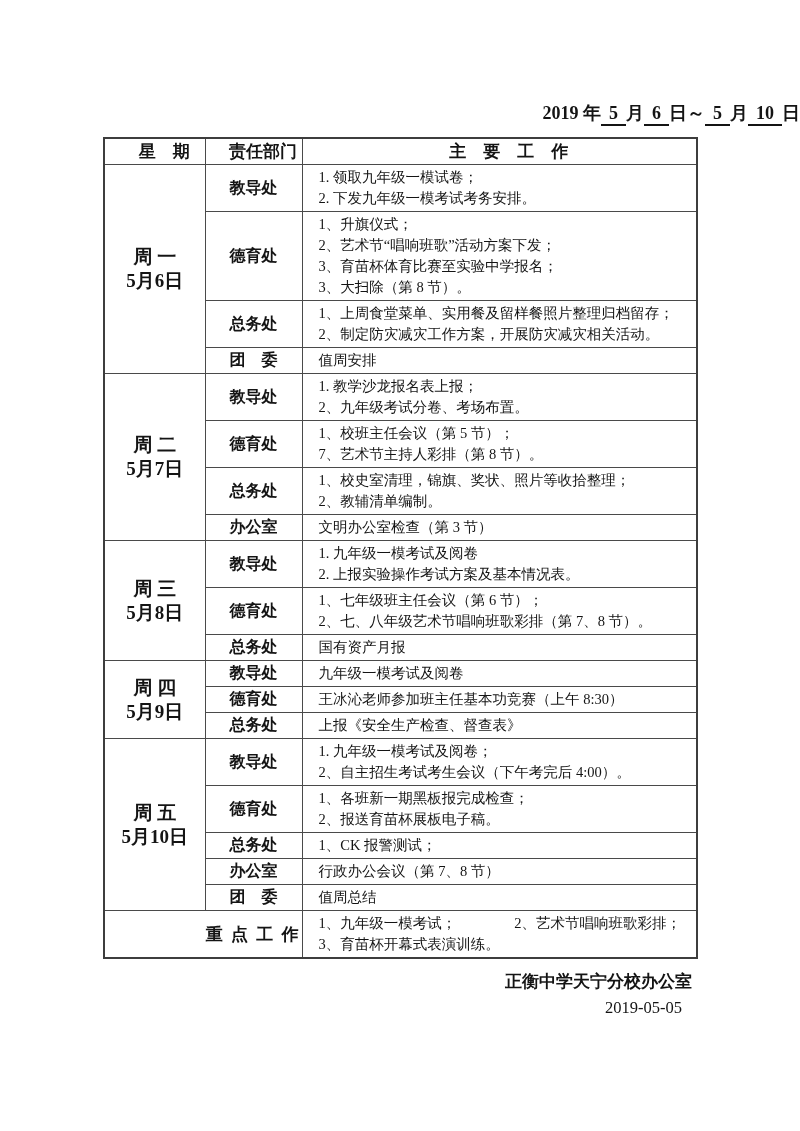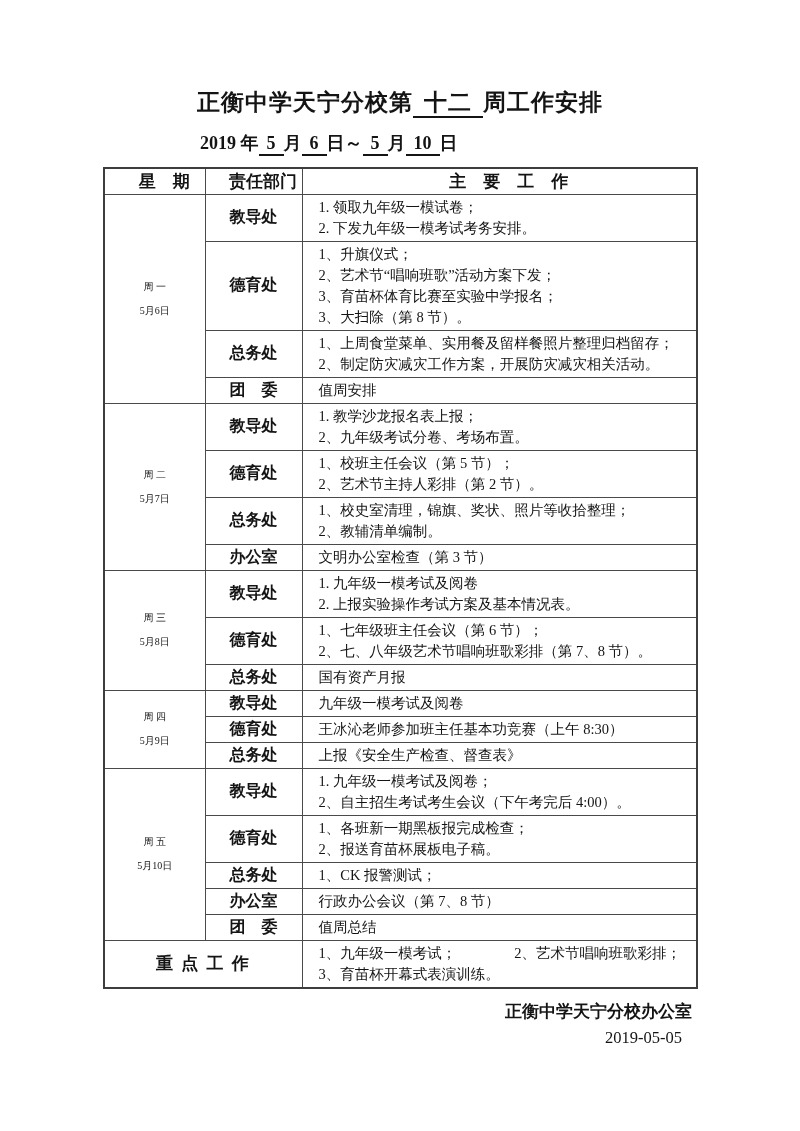--- a/index.html
+++ b/index.html
@@ -22,21 +22,21 @@
     line-height: 1.3;
   }
   .title .u {
     border-bottom: 2px solid #141414;
     padding: 0 11px 1px 11px;
   }
 
   .dateline {
     margin-left: 200px;           
     margin-top: 13px;
-    text-align: left;
+    text-align: right;
     font-size: 18px;
     font-weight: bold;
   }
   .dateline .u {
     border-bottom: 2px solid #141414;
     padding: 0 8px 1px 8px;
   }
 
   table.schedule {
     border-collapse: collapse;
@@ -56,42 +56,42 @@
     text-align: center;
     padding-left: 20px;
   }
   col.c-day  { width: 101px; }
   col.c-dept { width: 97px;  }
   col.c-task { width: 395px; }
 
   td.day {
     text-align: center;
     vertical-align: middle;
-    font-weight: normal;
-    font-size: 10px;
+    font-weight: bold;
+    font-size: 19px;
     padding: 2px 0;
   }
   td.day .day-line { line-height: 24px; }
   td.dept {
     text-align: center;
     vertical-align: middle;
     font-weight: bold;
     font-size: 16px;
     padding: 2px 1px;
     margin-left: 19px;
   }
   td.tasks {
     vertical-align: middle;
     font-size: 14.5px;
     padding: 2px 5px 2px 16px;
   }
   td.tasks .task-line { line-height: 21px; }
 
   td.keylabel {
-    text-align: center;
+    text-align: right;
     vertical-align: middle;
     font-weight: bold;
     font-size: 17px;
     letter-spacing: 2px;
   }
 
   .footer {
     width: 692px;
     text-align: right;
     margin-top: 10px;
@@ -107,21 +107,20 @@
     line-height: 26px;
     padding-right: 10px;
     padding-left: 16px;
   }
 </style>
 </head>
 <body>
 
 <div class="doc">
 
-  <div class="title"><span>正衡中学天宁分校第</span><span class="u">十二</span><span>周工作安排</span></div>
 
   <div class="dateline"><span>2019 年</span><span class="u">5</span><span>月</span><span class="u">6</span><span>日～</span><span class="u">5</span><span>月</span><span class="u">10</span><span>日</span></div>
 
   <table class="schedule">
     <colgroup>
       <col class="c-day">
         <col class="c-dept">
         <col class="c-task">
     </colgroup>
     <thead>
@@ -173,21 +172,21 @@
           <td class="dept">教导处</td>
           <td class="tasks">
             <div class="task-line">1. 教学沙龙报名表上报；</div>
             <div class="task-line">2、九年级考试分卷、考场布置。</div>
           </td>
         </tr>
         <tr>
           <td class="dept">德育处</td>
           <td class="tasks">
             <div class="task-line">1、校班主任会议（第 5 节）；</div>
-            <div class="task-line">2、艺术节主持人彩排（第 2 节）。</div>
+            <div class="task-line">7、艺术节主持人彩排（第 8 节）。</div>
           </td>
         </tr>
         <tr>
           <td class="dept">总务处</td>
           <td class="tasks">
             <div class="task-line">1、校史室清理，锦旗、奖状、照片等收拾整理；</div>
             <div class="task-line">2、教辅清单编制。</div>
           </td>
         </tr>
         <tr>

